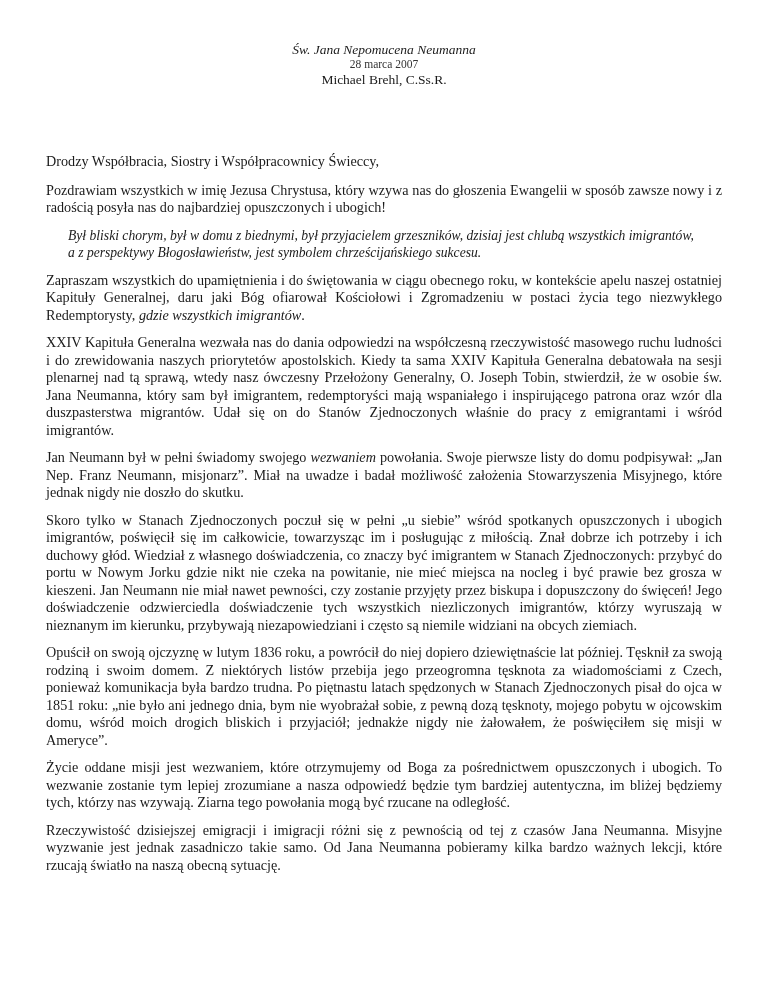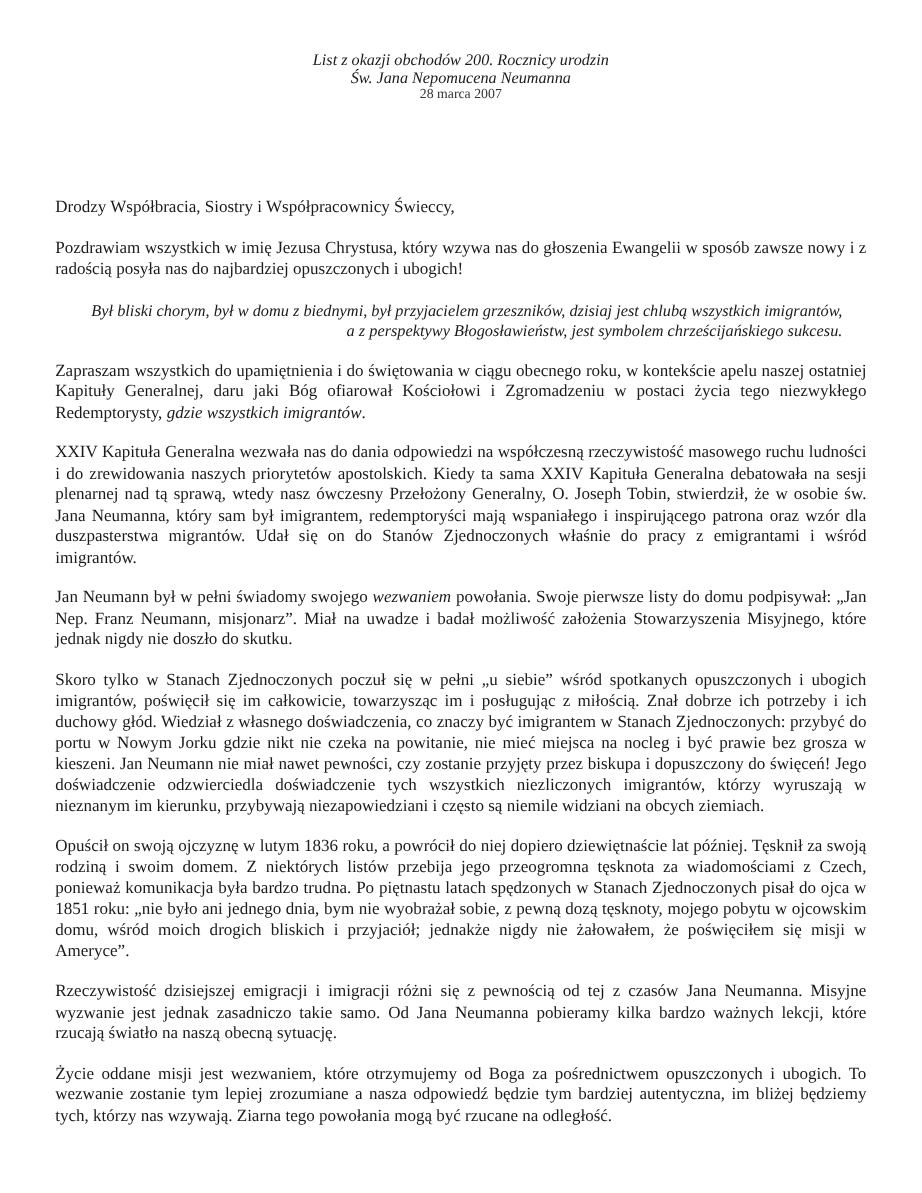--- a/index.html
+++ b/index.html
@@ -50,52 +50,52 @@
   }
   .body-text {
     position: absolute;
     left: 0;
     top: 149px;
     width: 676px;
     font-size: 14.2px;
     line-height: 17.5px;
   }
   .body-text p {
-    margin: 16px 0 10px 0;
+    margin: 4px 0 10px 0;
     text-align: justify;
   }
   .body-text p.greeting {
     margin-bottom: 11px;
   }
   .body-text p.quote {
     font-style: italic;
     margin-left: 22px;
     margin-right: 20px;
-    text-align: right;
+    text-align: left;
     font-size: 13.6px;
   }
   .body-text em {
     font-style: italic;
   }
 </style>
 </head>
 <body>
 
 <div class="page">
   <div class="header">
-    <div class="line1">List z okazji obchodów 200. Rocznicy urodzin</div>
     <div class="line2">Św. Jana Nepomucena Neumanna</div>
     <div class="line3">28 marca 2007</div>
+    <div class="line4">Michael Brehl, C.Ss.R.</div>
   </div>
 
   <div class="body-text">
     <p class="greeting">Drodzy Współbracia, Siostry i Współpracownicy Świeccy,</p>
     <p>Pozdrawiam wszystkich w imię Jezusa Chrystusa, który wzywa nas do głoszenia Ewangelii w sposób zawsze nowy i z radością posyła nas do najbardziej opuszczonych i ubogich!</p>
     <p class="quote">Był bliski chorym, był w domu z biednymi, był przyjacielem grzeszników, dzisiaj jest chlubą wszystkich imigrantów, a z perspektywy Błogosławieństw, jest symbolem chrześcijańskiego sukcesu.</p>
     <p><span>Zapraszam wszystkich do upamiętnienia i do świętowania w ciągu obecnego roku, w kontekście apelu naszej ostatniej Kapituły Generalnej, daru jaki Bóg ofiarował Kościołowi i Zgromadzeniu w postaci życia tego niezwykłego Redemptorysty, </span><em>gdzie wszystkich imigrantów</em><span>.</span></p>
     <p>XXIV Kapituła Generalna wezwała nas do dania odpowiedzi na współczesną rzeczywistość masowego ruchu ludności i do zrewidowania naszych priorytetów apostolskich. Kiedy ta sama XXIV Kapituła Generalna debatowała na sesji plenarnej nad tą sprawą, wtedy nasz ówczesny Przełożony Generalny, O. Joseph Tobin, stwierdził, że w osobie św. Jana Neumanna, który sam był imigrantem, redemptoryści mają wspaniałego i inspirującego patrona oraz wzór dla duszpasterstwa migrantów. Udał się on do Stanów Zjednoczonych właśnie do pracy z emigrantami i wśród imigrantów.</p>
     <p><span>Jan Neumann był w pełni świadomy swojego </span><em>wezwaniem</em><span> powołania. Swoje pierwsze listy do domu podpisywał: „Jan Nep. Franz Neumann, misjonarz”. Miał na uwadze i badał możliwość założenia Stowarzyszenia Misyjnego, które jednak nigdy nie doszło do skutku.</span></p>
     <p>Skoro tylko w Stanach Zjednoczonych poczuł się w pełni „u siebie” wśród spotkanych opuszczonych i ubogich imigrantów, poświęcił się im całkowicie, towarzysząc im i posługując z miłością. Znał dobrze ich potrzeby i ich duchowy głód. Wiedział z własnego doświadczenia, co znaczy być imigrantem w Stanach Zjednoczonych: przybyć do portu w Nowym Jorku gdzie nikt nie czeka na powitanie, nie mieć miejsca na nocleg i być prawie bez grosza w kieszeni. Jan Neumann nie miał nawet pewności, czy zostanie przyjęty przez biskupa i dopuszczony do święceń! Jego doświadczenie odzwierciedla doświadczenie tych wszystkich niezliczonych imigrantów, którzy wyruszają w nieznanym im kierunku, przybywają niezapowiedziani i często są niemile widziani na obcych ziemiach.</p>
     <p>Opuścił on swoją ojczyznę w lutym 1836 roku, a powrócił do niej dopiero dziewiętnaście lat później. Tęsknił za swoją rodziną i swoim domem. Z niektórych listów przebija jego przeogromna tęsknota za wiadomościami z Czech, ponieważ komunikacja była bardzo trudna. Po piętnastu latach spędzonych w Stanach Zjednoczonych pisał do ojca w 1851 roku: „nie było ani jednego dnia, bym nie wyobrażał sobie, z pewną dozą tęsknoty, mojego pobytu w ojcowskim domu, wśród moich drogich bliskich i przyjaciół; jednakże nigdy nie żałowałem, że poświęciłem się misji w Ameryce”.</p>
+    <p>Życie oddane misji jest wezwaniem, które otrzymujemy od Boga za pośrednictwem opuszczonych i ubogich. To wezwanie zostanie tym lepiej zrozumiane a nasza odpowiedź będzie tym bardziej autentyczna, im bliżej będziemy tych, którzy nas wzywają. Ziarna tego powołania mogą być rzucane na odległość.</p>
     <p>Rzeczywistość dzisiejszej emigracji i imigracji różni się z pewnością od tej z czasów Jana Neumanna. Misyjne wyzwanie jest jednak zasadniczo takie samo. Od Jana Neumanna pobieramy kilka bardzo ważnych lekcji, które rzucają światło na naszą obecną sytuację.</p>
-    <p>Życie oddane misji jest wezwaniem, które otrzymujemy od Boga za pośrednictwem opuszczonych i ubogich. To wezwanie zostanie tym lepiej zrozumiane a nasza odpowiedź będzie tym bardziej autentyczna, im bliżej będziemy tych, którzy nas wzywają. Ziarna tego powołania mogą być rzucane na odległość.</p>
   </div>
 </div>
 
 </body></html>

